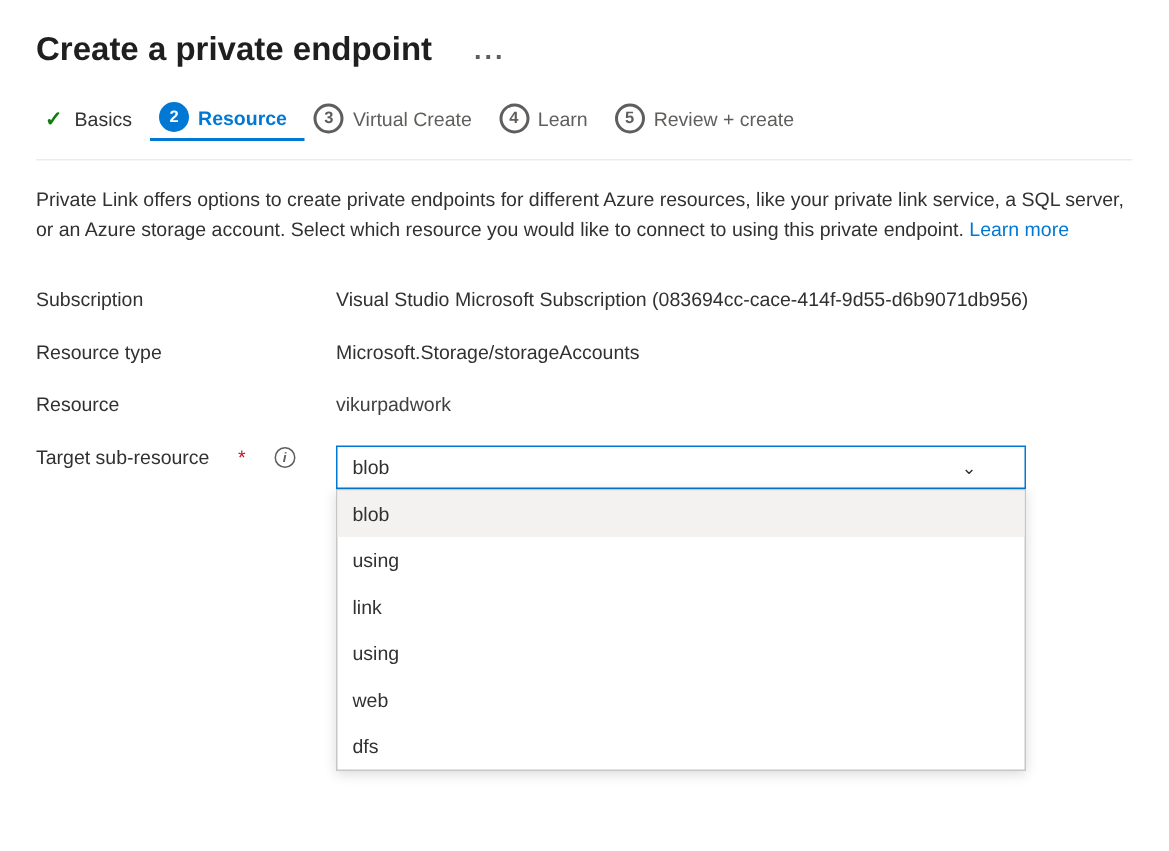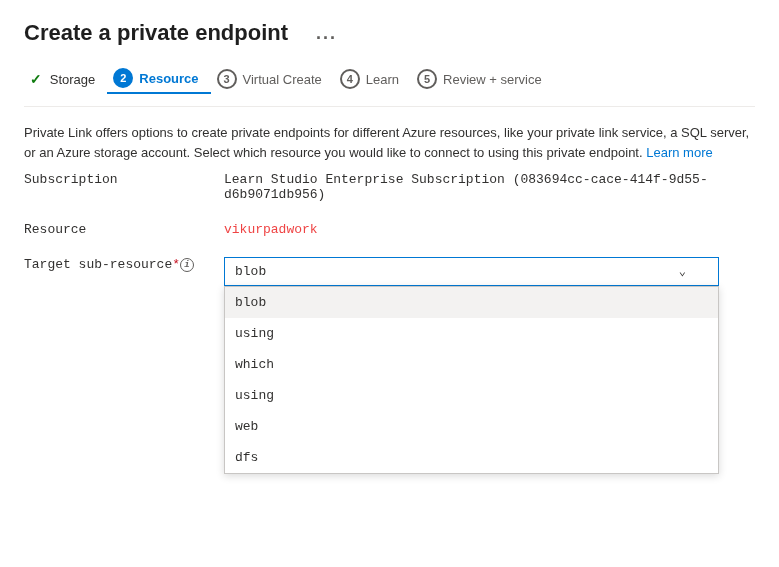--- a/index.html
+++ b/index.html
@@ -77,59 +77,59 @@
       font-size: 14px;
       font-weight: bold;
       margin-right: 2px;
     }
 
     
     .info-text {
       font-size: 13px;
       color: #323130;
       line-height: 1.5;
+      margin-bottom: 20px;
     }
     .info-text a {
       color: #0078d4;
       text-decoration: none;
     }
 
     
     .form-table {
       width: 100%;
       border-collapse: separate;
       border-spacing: 0;
       margin-bottom: 8px;
-      font-family: Liberation Mono, monospace;
     }
     .form-row td {
       padding: 10px 0;
       vertical-align: top;
     }
     .form-label-cell {
       width: 200px;
       color: #323130;
       font-size: 13px;
       padding-right: 12px;
       padding-top: 12px;
     }
     .form-value-cell {
       color: #323130;
       font-size: 13px;
       padding-top: 12px;
     }
     .form-value-link {
-      color: #ef4444;
+      color: #404040;
       cursor: pointer;
     }
 
     
     .dropdown-container {
       position: relative;
-      width: 495px;
+      width: 460px;
     }
     .dropdown-trigger {
       width: 100%;
       border: 1.5px solid #0078d4;
       padding: 6px 32px 6px 10px;
       font-size: 13px;
       color: #323130;
       background: #fff;
       cursor: pointer;
       display: flex;
@@ -158,21 +158,21 @@
       color: #323130;
     }
     .dropdown-item.selected {
       background: #f3f2f1;
       font-weight: 400;
     }
 
     .target-label-row {
       display: flex;
       align-items: center;
-      gap: 0;
+      gap: 19px;
     }
     .info-icon {
       width: 14px;
       height: 14px;
       border-radius: 50%;
       border: 1.5px solid #605e5c;
       color: #605e5c;
       display: inline-flex;
       align-items: center;
       justify-content: center;
@@ -190,21 +190,21 @@
 
 <div class="page-title">
   <span>Create a private endpoint</span>
   <span class="page-title-dots">...</span>
 </div>
 
 <div class="wizard-steps">
 
   <div class="step completed">
     <span class="step-check">✓</span>
-    <span>Storage</span>
+    <span>Basics</span>
   </div>
 
   <div class="step active">
     <span class="step-circle">
       <span>2</span>
     </span>
     <span>Resource</span>
   </div>
 
   <div class="step">
@@ -218,37 +218,41 @@
     <span class="step-circle">
       <span>4</span>
     </span>
     <span>Learn</span>
   </div>
 
   <div class="step">
     <span class="step-circle">
       <span>5</span>
     </span>
-    <span>Review + service</span>
+    <span>Review + create</span>
   </div>
 </div>
 
 <div class="info-text">
   <span>Private Link offers options to create private endpoints for different Azure resources, like your private link service, a SQL server, or an Azure storage account. Select which resource you would like to connect to using this private endpoint.</span>
   <a>Learn more</a>
 </div>
 
 <table class="form-table">
 
   <tbody>
       <tr class="form-row">
     <td class="form-label-cell">Subscription</td>
-    <td class="form-value-cell">Learn Studio Enterprise Subscription (083694cc-cace-414f-9d55-d6b9071db956)</td>
-  </tr>
-
+    <td class="form-value-cell">Visual Studio Microsoft Subscription (083694cc-cace-414f-9d55-d6b9071db956)</td>
+  </tr>
+
+  <tr class="form-row">
+    <td class="form-label-cell">Resource type</td>
+    <td class="form-value-cell">Microsoft.Storage/storageAccounts</td>
+  </tr>
 
   <tr class="form-row">
     <td class="form-label-cell">Resource</td>
     <td class="form-value-cell">
       <span class="form-value-link">vikurpadwork</span>
     </td>
   </tr>
 
   <tr class="form-row">
     <td class="form-label-cell">
@@ -260,21 +264,21 @@
     </td>
     <td class="form-value-cell">
       <div class="dropdown-container">
         <div class="dropdown-trigger">
           <span>blob</span>
           <span class="dropdown-chevron">⌄</span>
         </div>
         <div class="dropdown-menu">
           <div class="dropdown-item selected">blob</div>
           <div class="dropdown-item">using</div>
-          <div class="dropdown-item">which</div>
+          <div class="dropdown-item">link</div>
           <div class="dropdown-item">using</div>
           <div class="dropdown-item">web</div>
           <div class="dropdown-item">dfs</div>
         </div>
       </div>
     </td>
   </tr>
 </tbody>
   </table>
 

